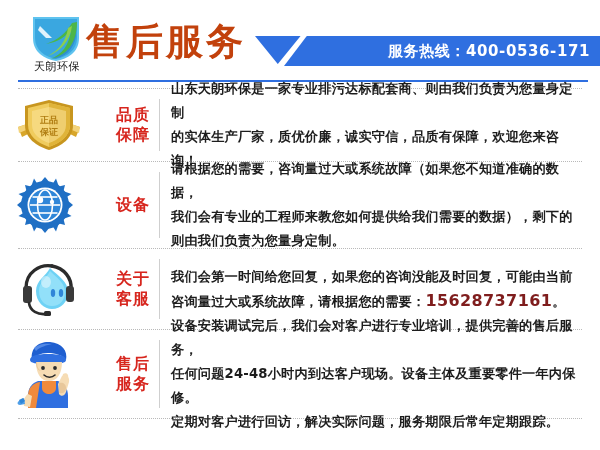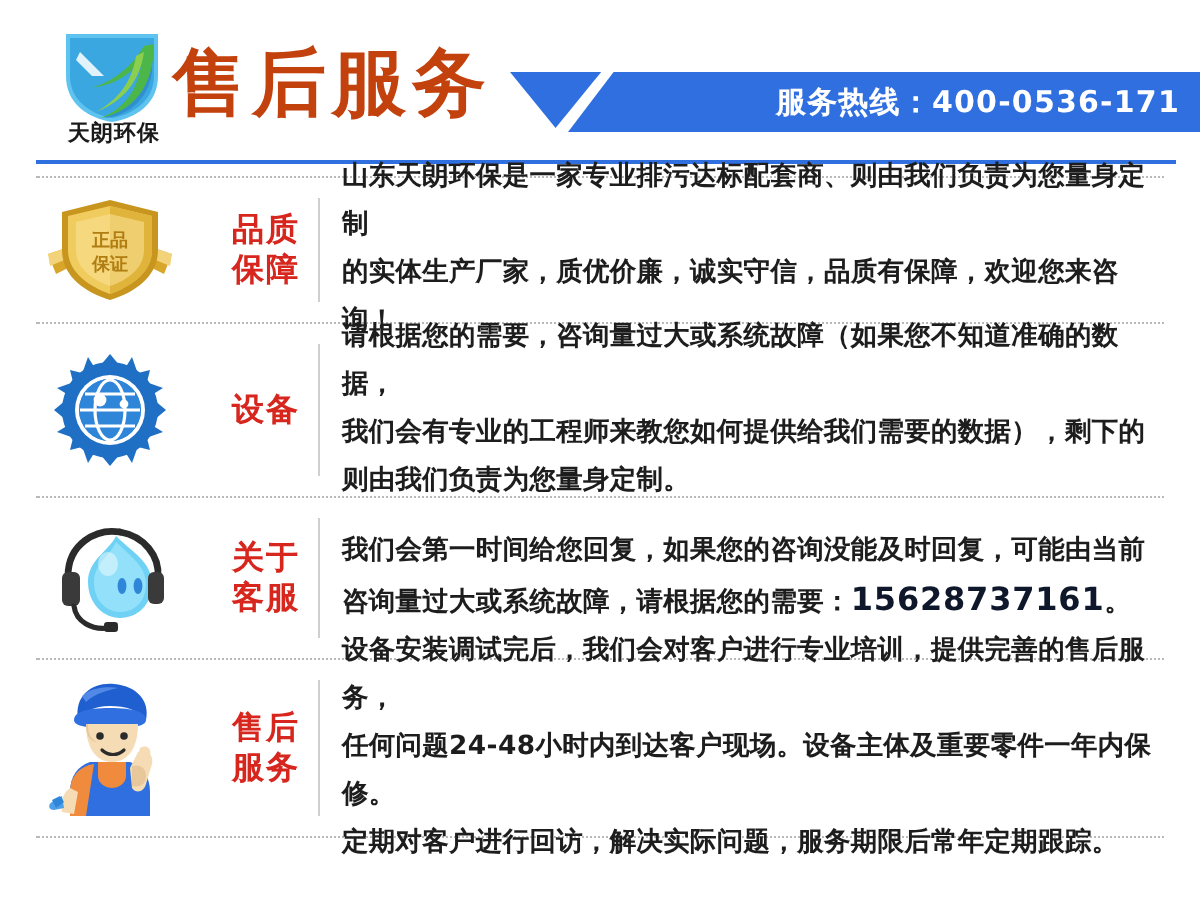--- a/index.html
+++ b/index.html
@@ -9,54 +9,54 @@
     font-family:"DejaVu Sans","Liberation Sans",sans-serif;
     -webkit-font-smoothing:antialiased;
   }
   .page{position:relative;width:600px;height:450px;box-sizing:border-box;}
 
   
   .header{position:relative;height:86px;}
   .logo-wrap{position:absolute;left:18px;top:14px;width:78px;height:66px;}
   .logo-mark{position:absolute;left:10px;top:0;width:56px;height:48px;}
   .logo-name{position:absolute;left:0;top:46px;width:78px;text-align:center;
-    font-size:11px;font-weight:bold;color:#1a1a1a;letter-spacing:.5px;
+    font-size:11px;font-weight:normal;color:#1a1a1a;letter-spacing:.5px;
     line-height:13px;white-space:nowrap;}
   .title{position:absolute;left:86px;top:20px;
     font-size:37px;font-weight:bold;color:#c2410c;letter-spacing:3px;
     line-height:44px;text-shadow:0 1px 0 rgba(255,255,255,.6);}
   .banner{position:absolute;left:255px;top:36px;right:0;height:30px;}
   .banner svg{display:block;width:100%;height:100%;}
   .banner-text{position:absolute;right:10px;top:0;height:30px;line-height:30px;
     color:#ffffff;font-size:15px;font-weight:bold;letter-spacing:.6px;white-space:nowrap;}
   .header-rule{position:absolute;left:18px;right:12px;top:80px;height:2px;background:#2f6fe0;}
 
   
   .rows{position:absolute;left:0;top:88px;right:0;}
   .row{position:relative;display:flex;align-items:center;box-sizing:border-box;
     padding:0 14px 0 16px;}
   .row-sep{height:0;border-top:1px dotted #b9b9b9;margin:0 18px;}
 
   .icon-cell{width:78px;min-width:78px;height:100%;display:flex;
-    align-items:center;justify-content:center;}
+    align-items:center;}
   .icon-cell svg{display:block;}
 
   .label-cell{width:56px;min-width:56px;
     font-size:16px;font-weight:bold;color:#d7261e;
     line-height:20px;letter-spacing:1px;text-align:right;
     white-space:nowrap;}
   .label-cell .l2{display:block;}
 
   .divider{width:1px;min-width:1px;align-self:stretch;margin:10px 11px 10px 9px;
     background:#cfcfcf;}
 
   .body-cell{flex:1;font-size:13.2px;line-height:24px;color:#1d1d1d;
     font-weight:bold;letter-spacing:.2px;padding-right:4px;}
   .body-cell p{margin:0;}
-  .phone{color:#0f172a;font-size:16px;font-weight:bold;letter-spacing:.4px;}
+  .phone{color:#7f1d1d;font-size:16px;font-weight:bold;letter-spacing:.4px;}
 </style>
 </head>
 <body>
 
 <div class="page">
 
   <div class="header">
 
     <div class="logo-wrap">
       <div class="logo-mark">

